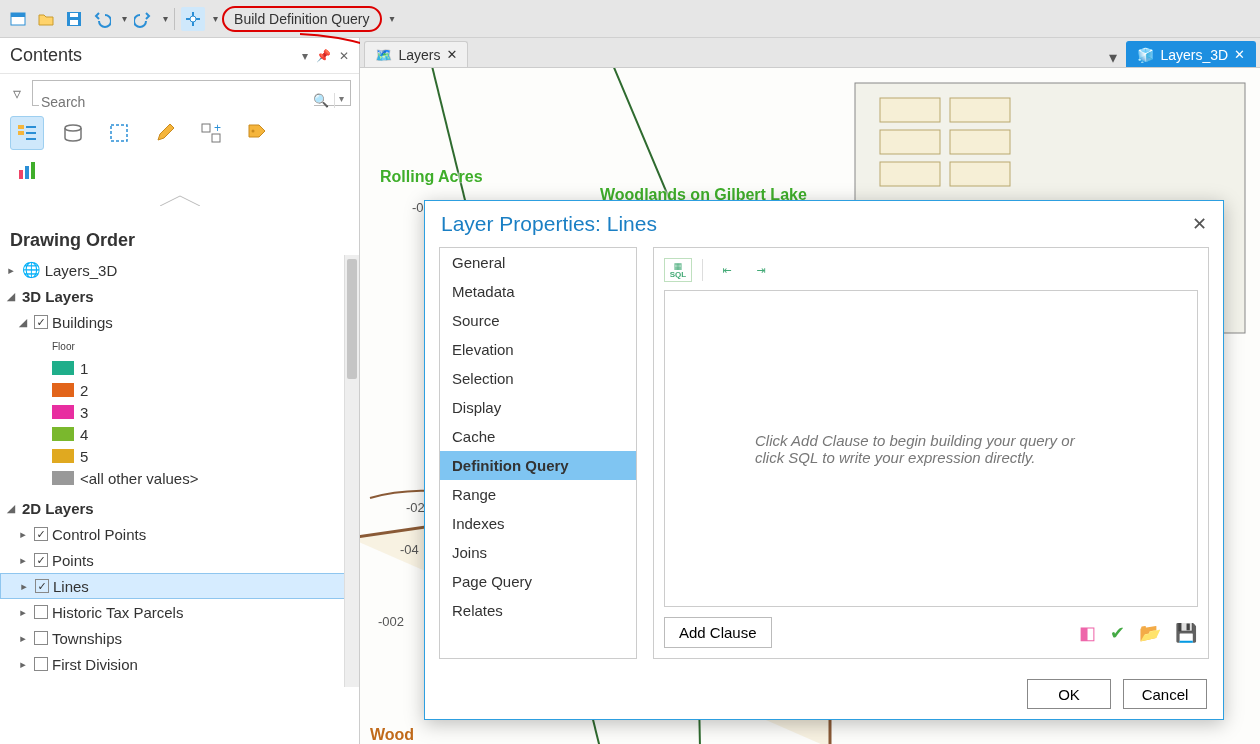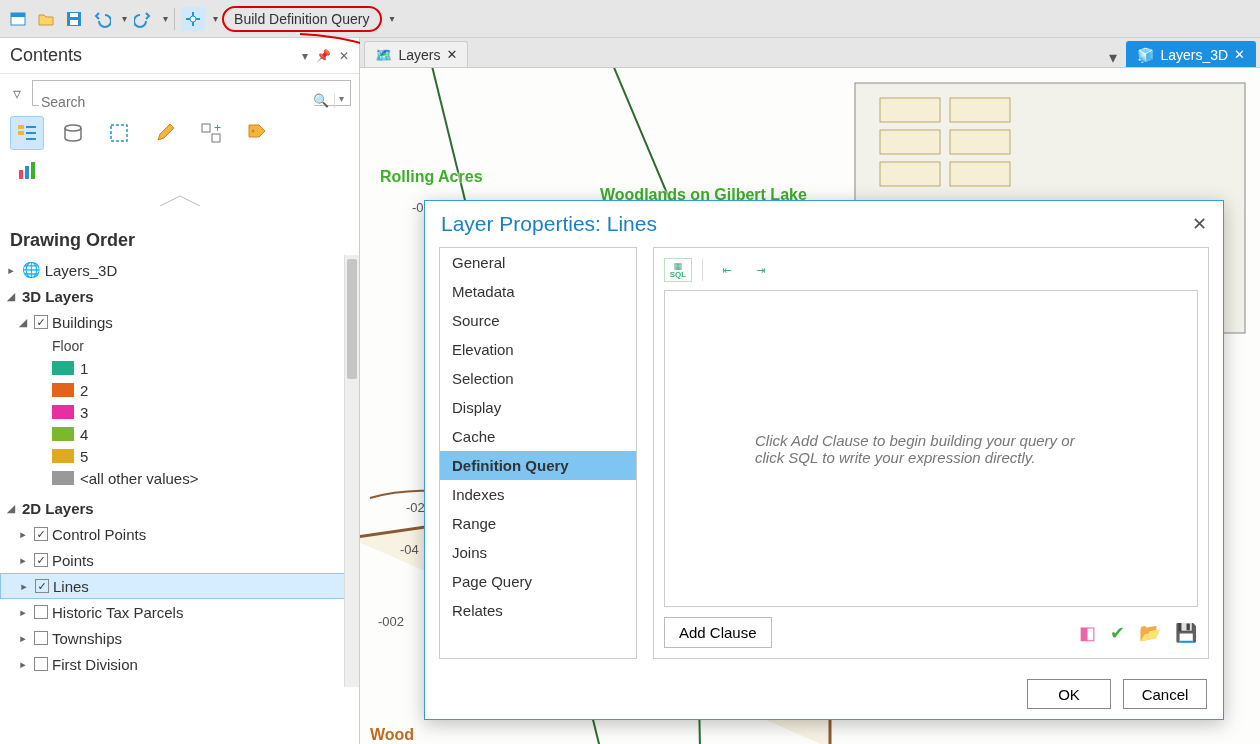--- a/index.html
+++ b/index.html
@@ -59,21 +59,21 @@
   }
 
   .tree { font-size: 15px; color: #333; padding: 2px 0 10px 0; overflow: hidden; }
   .node { display: flex; align-items: center; height: 26px; padding-left: 4px; gap: 4px; }
   .node .tw { width: 14px; text-align: center; color: #666; font-size: 11px; }
   .node .cb { width: 14px; height: 14px; border: 1px solid #888; display:inline-flex; align-items:center; justify-content:center; font-size:11px; color:#333; }
   .node .cb.checked::after{ content:"✓"; }
   .node.selected { background: #d6ecff; border:1px solid #8fc6ef; }
   .indent-1 { padding-left: 16px; }
   .swatch { width: 22px; height: 14px; display:inline-block; margin-right:6px; }
-  .floor-label{ font-size:14px; color:#444; padding-left:52px; height:22px; display:flex; align-items:center;}
+  .floor-label{ font-size:10px; color:#444; padding-left:52px; height:22px; display:flex; align-items:center;}
   .floor-row{ display:flex; align-items:center; height:22px; padding-left:52px; }
 
   
   .map-area { flex: 1; position: relative; background: #f4f4f4; }
   .tab-bar {
     height: 30px; display: flex; align-items: flex-end; background: #e6e6e6; padding: 0 4px;
     gap: 4px; border-bottom: 1px solid #ccc;
   }
   .tab {
     display: flex; align-items: center; gap: 6px; height: 26px; padding: 0 10px;
@@ -412,22 +412,22 @@
   <div class="dialog-body">
     <div class="cat-list" id="catlist">
         <div class="cat-item">General</div>
         <div class="cat-item">Metadata</div>
         <div class="cat-item">Source</div>
         <div class="cat-item">Elevation</div>
         <div class="cat-item">Selection</div>
         <div class="cat-item">Display</div>
         <div class="cat-item">Cache</div>
         <div class="cat-item selected">Definition Query</div>
+        <div class="cat-item">Range</div>
         <div class="cat-item">Indexes</div>
-        <div class="cat-item">Range</div>
         <div class="cat-item">Joins</div>
         <div class="cat-item">Page Query</div>
         <div class="cat-item">Relates</div>
       </div>
     <div class="query-panel">
       <div class="qp-tools">
         <div class="qp-tool" style="border:1px solid #bfe0bf; flex-direction:column; line-height:1;">
           <span style="font-size:9px;">▦</span>
           <span style="font-size:8px; font-weight:600;">SQL</span>
         </div>

